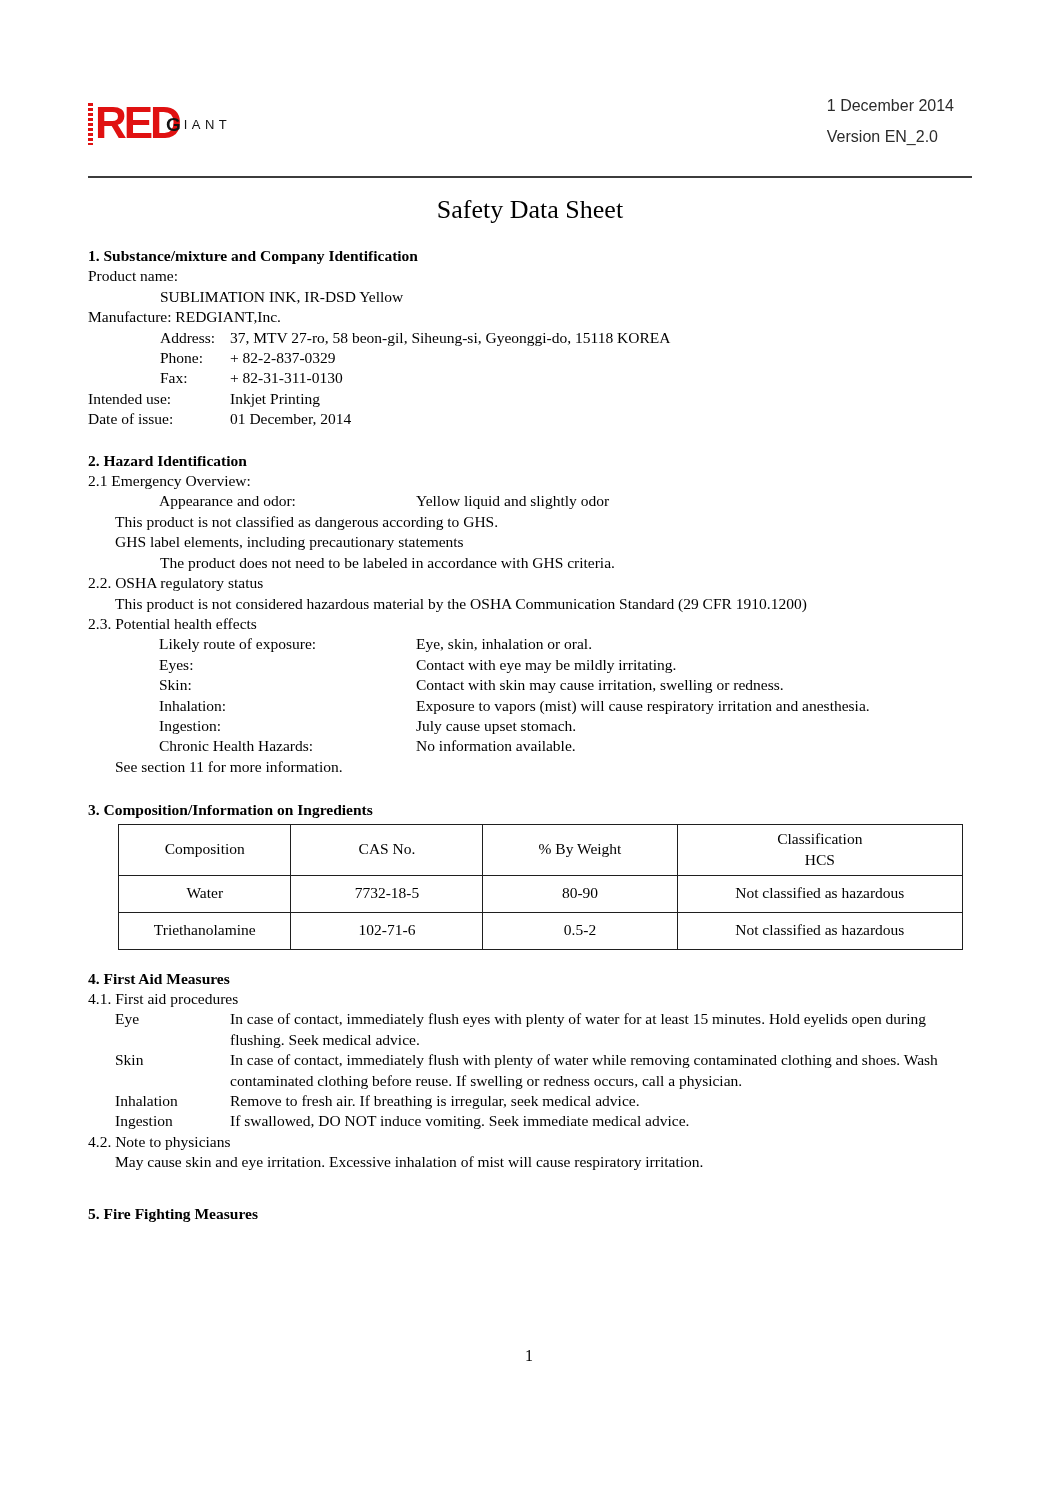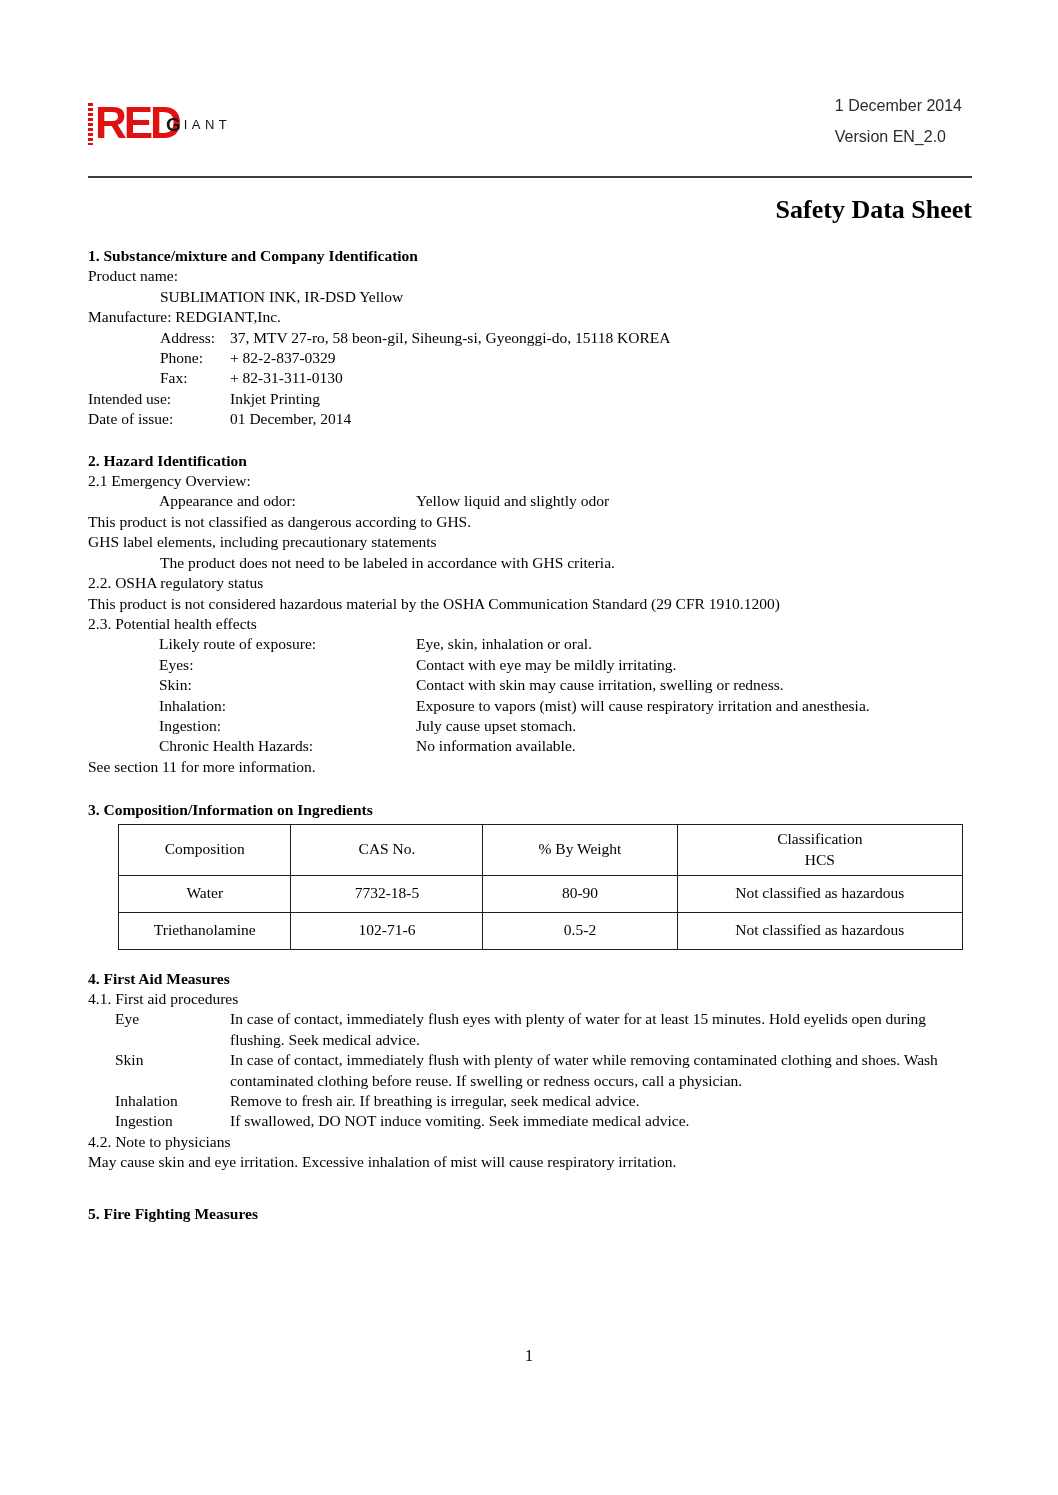--- a/index.html
+++ b/index.html
@@ -33,35 +33,35 @@
     font-family: "Liberation Sans", sans-serif;
     font-weight: bold; font-size: 19px; line-height: 19px;
     color: #141414; margin-left: -13px; margin-top: 13px;
   }
   .logo-iant {
     font-family: "Liberation Sans", sans-serif;
     font-size: 13px; line-height: 14px; letter-spacing: 4.5px;
     color: #141414; margin-left: 3px; margin-top: 16px;
   }
   .header-meta {
-    position: absolute; right: 10px; top: 90px;
+    position: absolute; right: 18px; top: 90px;
     font-family: "Liberation Sans", sans-serif;
     font-size: 16px; line-height: 31px; color: #2b2b2b;
   }
 
   
   .doc-title {
     margin-top: 17px; margin-bottom: 21px;
-    text-align: right;
-    font-size: 26px; line-height: 30px; font-weight: bold;
+    text-align: center;
+    font-size: 26px; line-height: 30px; font-weight: normal;
   }
 
   
   .sec-heading { font-weight: bold; }
-  .ind27 { }
+  .ind27 { margin-left: 27px; }
   .ind72 { margin-left: 72px; }
   .nowrap { white-space: nowrap; }
 
   .kv70  .k { display: inline-block; width: 70px;  }
   .kv142 .k { display: inline-block; width: 142px; }
   .kv257 { margin-left: 27px; white-space: nowrap; }
   .kv257 .k { display: inline-block; width: 257px; margin-left: 44px; }
 
   .sec2 { margin-top: 21px; }
   .sec3 { margin-top: 23px; }

